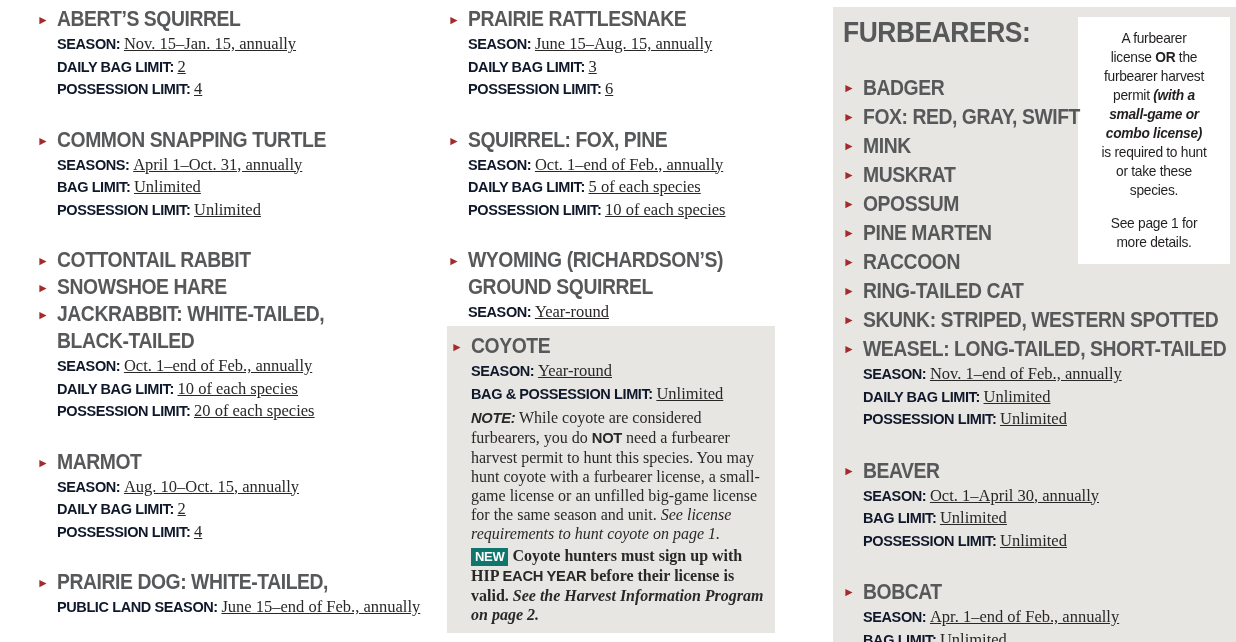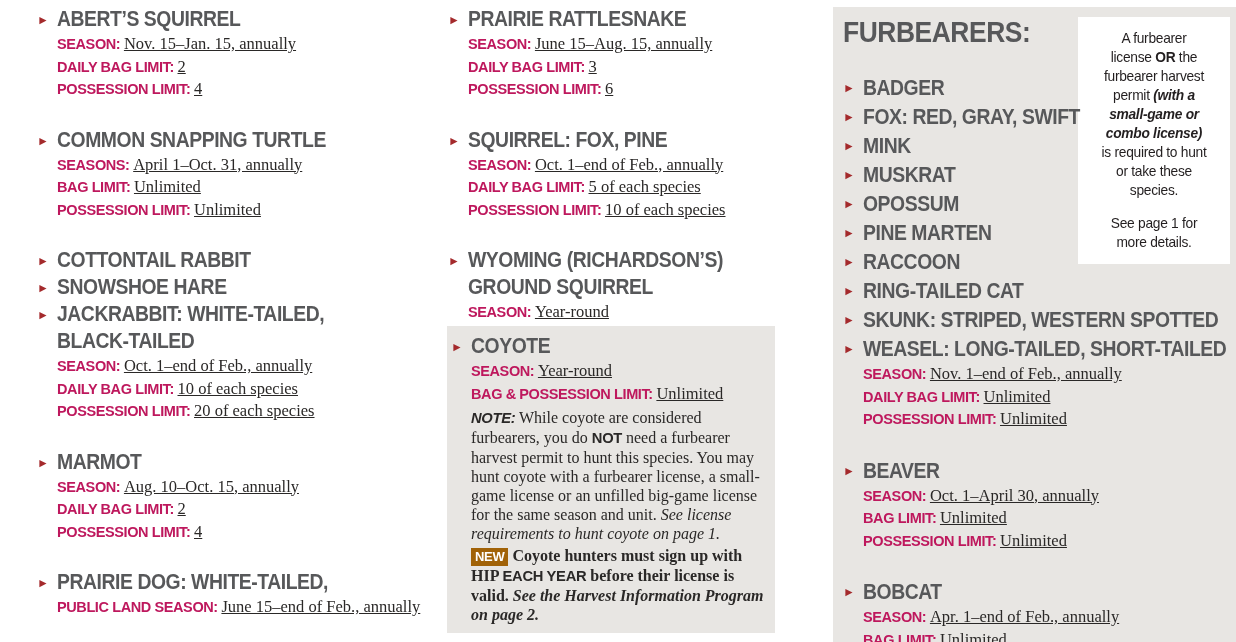--- a/index.html
+++ b/index.html
@@ -25,33 +25,33 @@
     display:inline-block;transform:scaleX(.88);transform-origin:0 50%;
     font-weight:700;font-size:22px;letter-spacing:-.5px;color:#57585a;
   }
   #fbtitle-wrap{line-height:34px;margin-bottom:20px;}
   .fb-title{
     display:inline-block;transform:scaleX(.88);transform-origin:0 50%;
     font-weight:700;font-size:30px;letter-spacing:-.5px;color:#57585a;
   }
 
   .detail{margin-left:20px;line-height:21.5px;white-space:nowrap;}
-  .dlabel{font-weight:700;font-size:14.5px;letter-spacing:-.4px;color:#be185d;}
+  .dlabel{font-weight:700;font-size:14.5px;letter-spacing:-.4px;color:#0f172a;}
   .dvalue{font-family:"Liberation Serif",serif;font-size:16.5px;color:#2a2827;text-decoration:underline;}
 
   
   .seg-r{font-family:"Liberation Serif",serif;}
   .seg-b{font-family:"Liberation Serif",serif;font-weight:700;}
   .seg-i{font-family:"Liberation Serif",serif;font-style:italic;}
   .seg-bi{font-family:"Liberation Serif",serif;font-weight:700;font-style:italic;}
   .seg-sb{font-family:"Liberation Sans",sans-serif;font-weight:700;font-size:.92em;letter-spacing:-.3px;}
   .seg-nl{font-family:"Liberation Sans",sans-serif;font-weight:700;font-style:italic;font-size:.92em;letter-spacing:-.3px;margin-top:39px;}
   .seg-badge{
     font-family:"Liberation Sans",sans-serif;font-weight:700;font-size:13px;letter-spacing:-.3px;
-    background:#a16207;color:#ffffff;padding:1px 4px 2px 4px;
+    background:#0f766e;color:#ffffff;padding:1px 4px 2px 4px;
   }
 
   
   #coyote-box{
     position:absolute;left:447px;top:326px;width:328px;background:#e8e6e3;
     box-sizing:border-box;padding:7px 9px 9px 4px;height:307px;overflow:hidden;
   }
   #coyote-box .entry{margin-bottom:2px;}
   .para{
     margin-left:20px;font-family:"Liberation Serif",serif;font-size:16px;line-height:19px;

